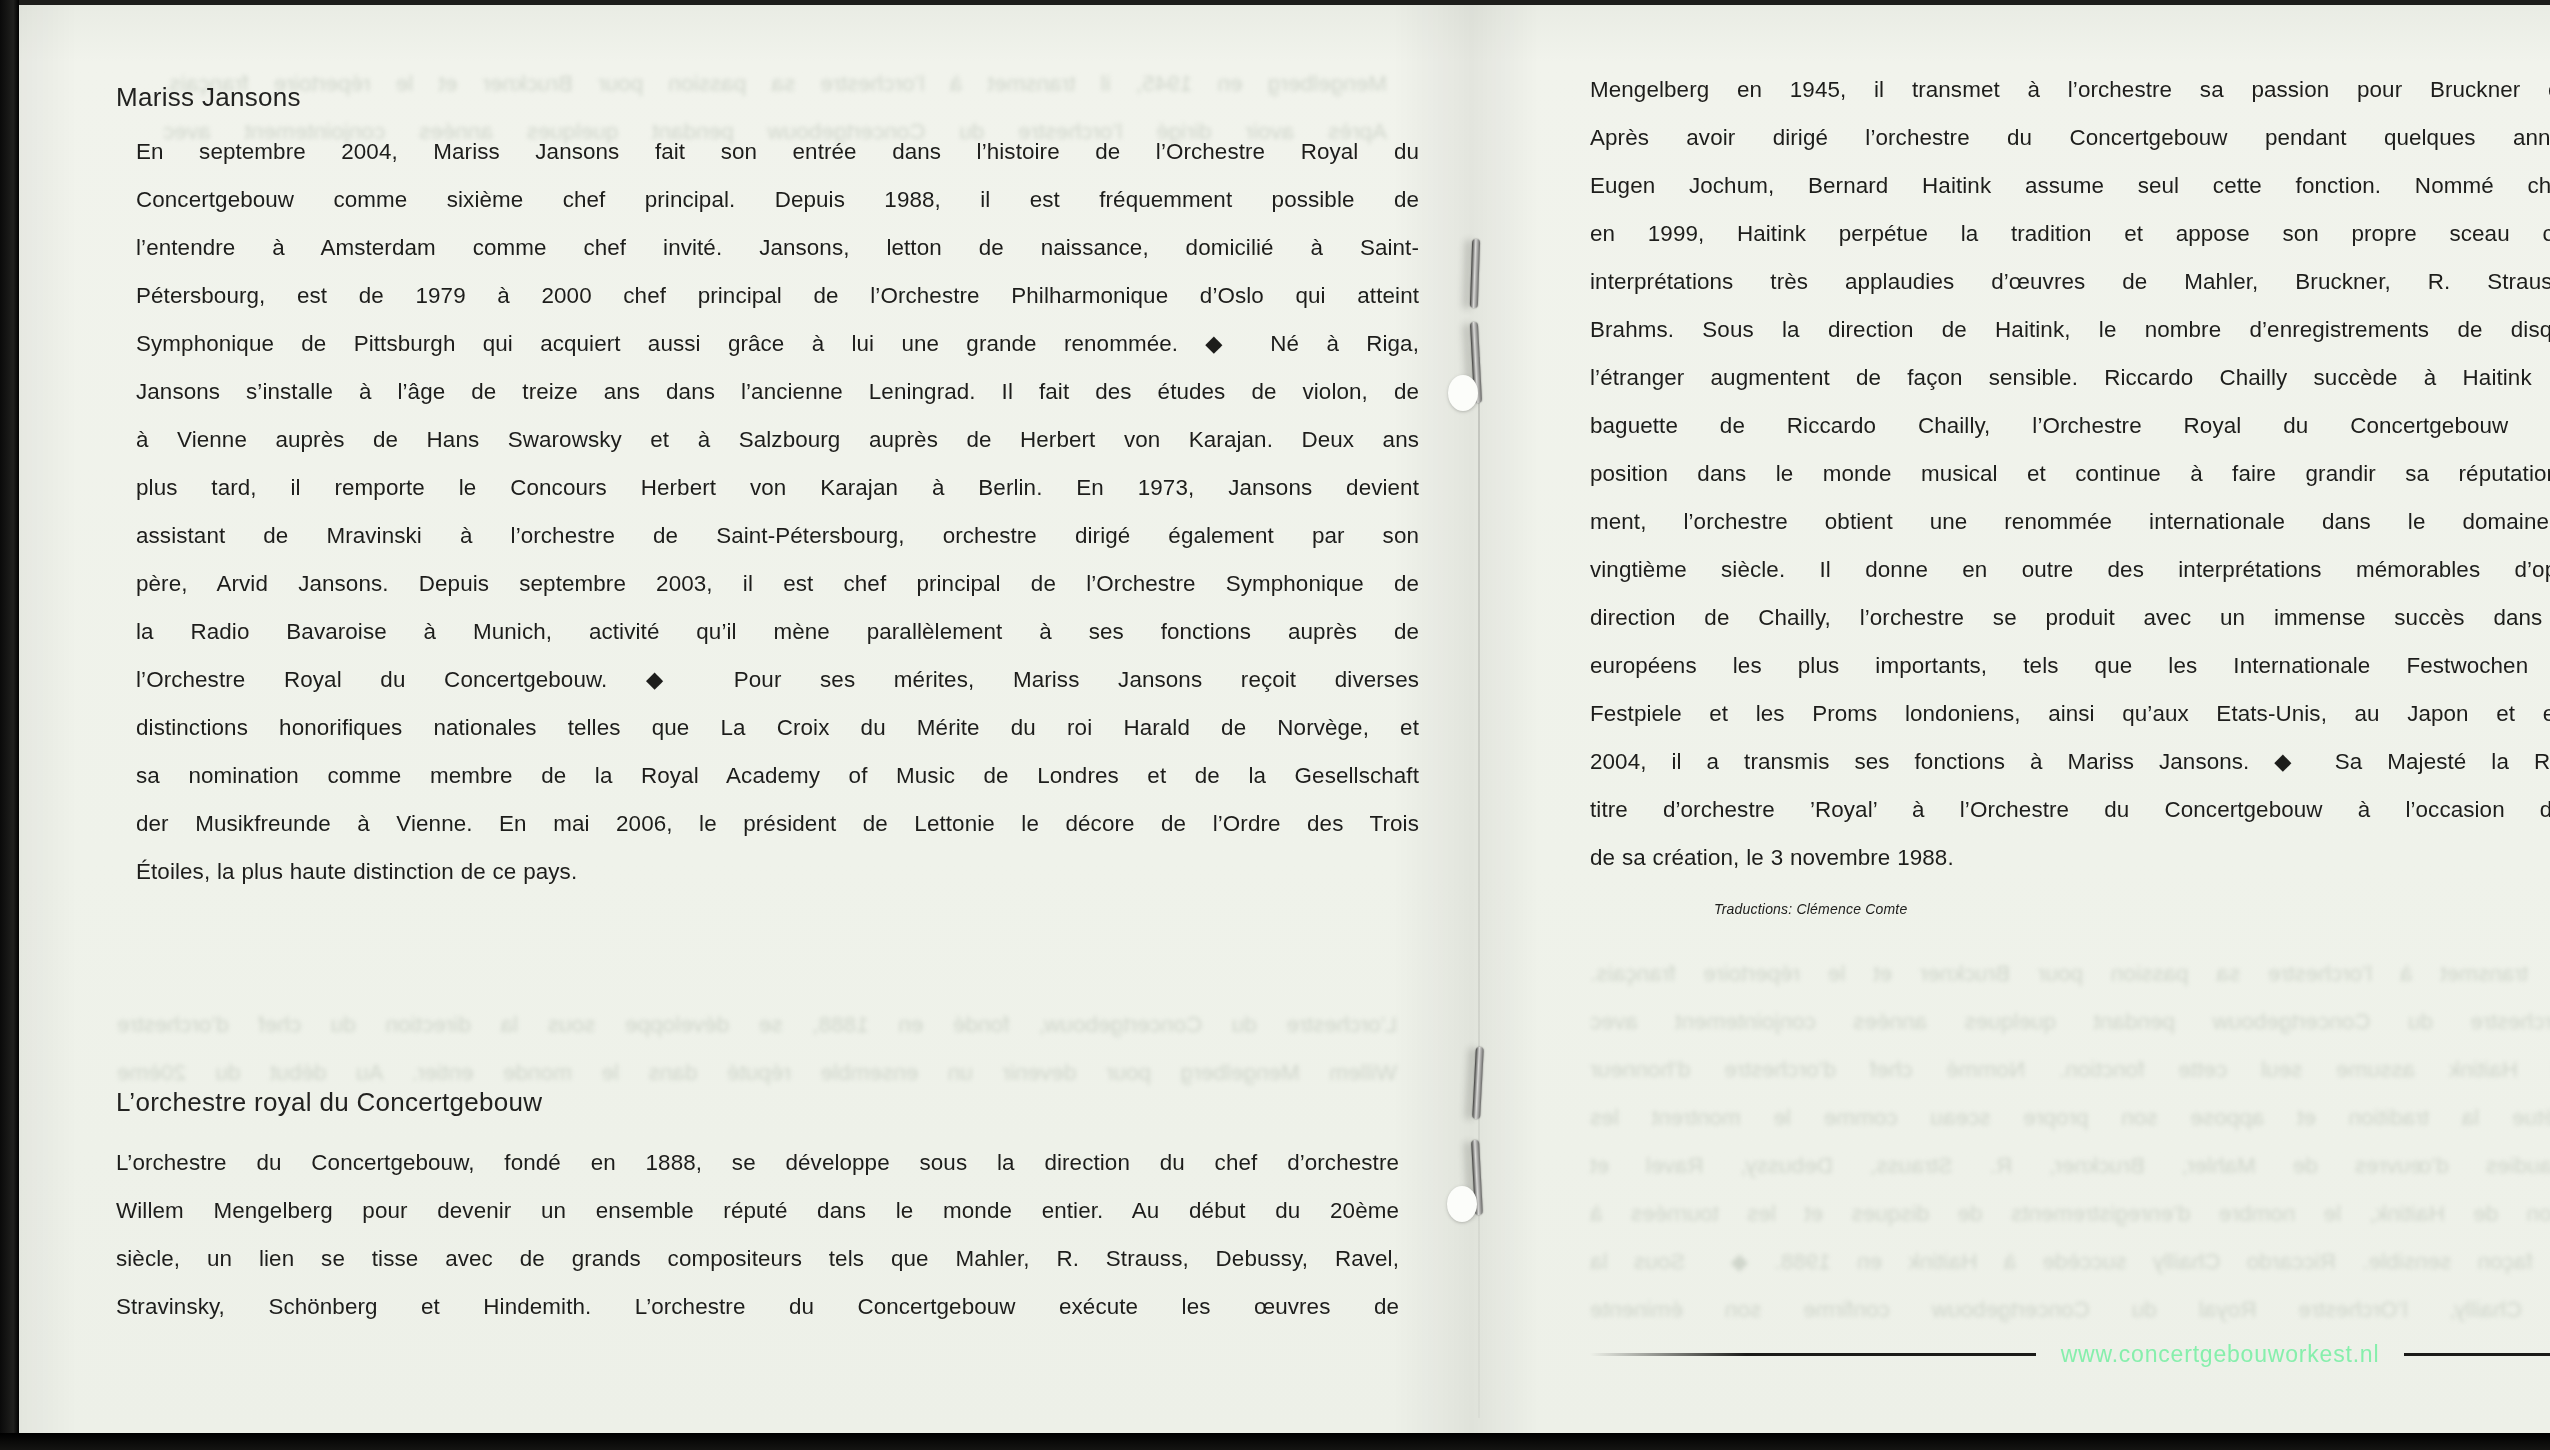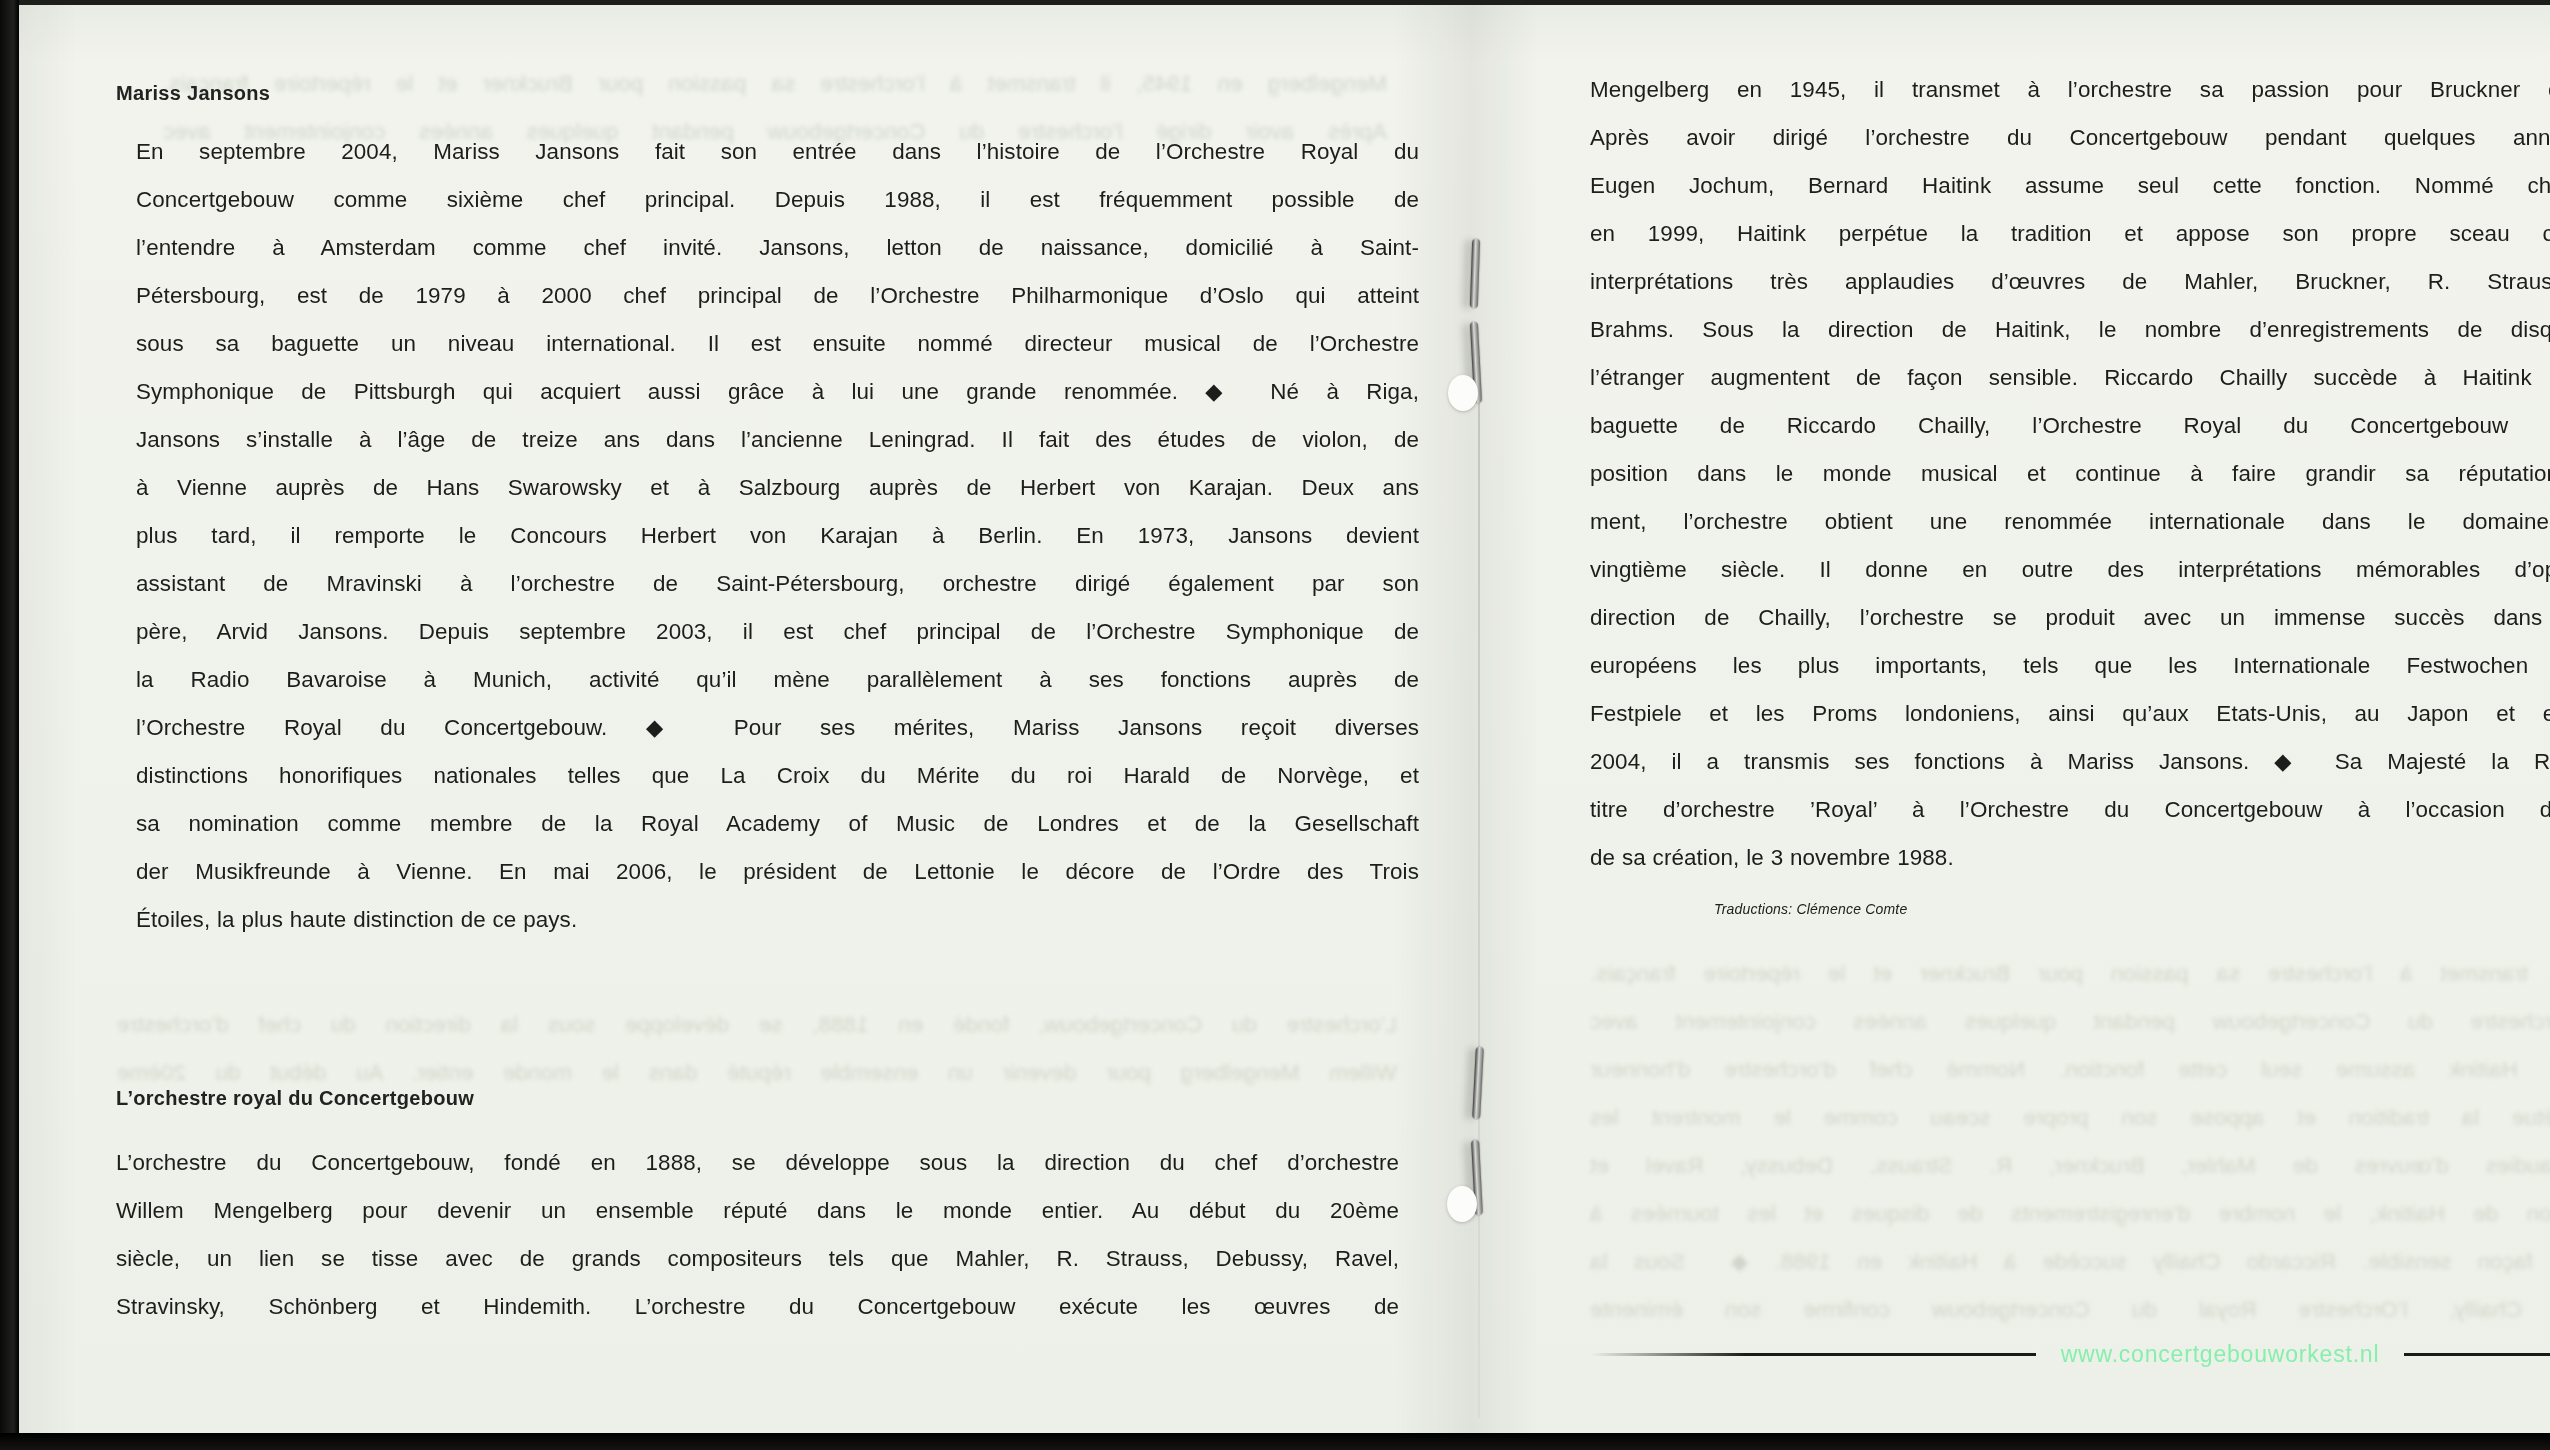--- a/index.html
+++ b/index.html
@@ -34,21 +34,21 @@
     box-shadow:0 0 1.5px rgba(0,0,0,0.55), -7.1px 1px 7.1px rgba(60,60,55,0.22);}
   .tear{position:absolute;width:30px;height:36px;border-radius:50%;
     background:#fcfdfa;box-shadow:0 1px 3.1px rgba(90,90,85,0.35);}
 
   
   .tblock{position:absolute;color:#1d1d1b;}
   .line{height:48px;line-height:48px;font-size:22.4px;
     text-align:justify;text-align-last:justify;white-space:normal;
     letter-spacing:0.1px;word-spacing:0.5px;}
   .line.last{text-align-last:left;}
-  h2.heading{margin:0;font-size:20px;font-weight:700;color:#222220;letter-spacing:0.3px;}
+  h2.heading{margin:0;font-size:26px;font-weight:400;color:#222220;letter-spacing:0.3px;}
 
   .credit{position:absolute;font-style:italic;font-size:14px;color:#20201e;letter-spacing:0.2px;}
 
   
   .ghost{position:absolute;color:#c6cdc2;opacity:0.75;
     transform:scaleX(-1);filter:blur(2px);overflow:hidden;}
   .ghost .line{color:inherit;}
 
   
   .footer{position:absolute;left:1590px;top:1334px;width:1260px;height:41px;
@@ -85,21 +85,20 @@
     </div>
 
   <div>
     <h2 class="heading" style="position:absolute;left:116px;top:82px;">Mariss Jansons</h2>
 
     <div class="tblock" style="left:116px;top:128px;width:1283px;margin-left:20px;">
         <div class="line">En septembre 2004, Mariss Jansons fait son entrée dans l’histoire de l’Orchestre Royal du</div>
         <div class="line">Concertgebouw comme sixième chef principal. Depuis 1988, il est fréquemment possible de</div>
         <div class="line">l’entendre à Amsterdam comme chef invité. Jansons, letton de naissance, domicilié à Saint-</div>
         <div class="line">Pétersbourg, est de 1979 à 2000 chef principal de l’Orchestre Philharmonique d’Oslo qui atteint</div>
-        <div class="line">sous sa baguette un niveau international. Il est ensuite nommé directeur musical de l’Orchestre</div>
         <div class="line">Symphonique de Pittsburgh qui acquiert aussi grâce à lui une grande renommée. ◆ Né à Riga,</div>
         <div class="line">Jansons s’installe à l’âge de treize ans dans l’ancienne Leningrad. Il fait des études de violon, de</div>
         <div class="line">à Vienne auprès de Hans Swarowsky et à Salzbourg auprès de Herbert von Karajan. Deux ans</div>
         <div class="line">plus tard, il remporte le Concours Herbert von Karajan à Berlin. En 1973, Jansons devient</div>
         <div class="line">assistant de Mravinski à l’orchestre de Saint-Pétersbourg, orchestre dirigé également par son</div>
         <div class="line">père, Arvid Jansons. Depuis septembre 2003, il est chef principal de l’Orchestre Symphonique de</div>
         <div class="line">la Radio Bavaroise à Munich, activité qu’il mène parallèlement à ses fonctions auprès de</div>
         <div class="line">l’Orchestre Royal du Concertgebouw. ◆ Pour ses mérites, Mariss Jansons reçoit diverses</div>
         <div class="line">distinctions honorifiques nationales telles que La Croix du Mérite du roi Harald de Norvège, et</div>
         <div class="line">sa nomination comme membre de la Royal Academy of Music de Londres et de la Gesellschaft</div>

